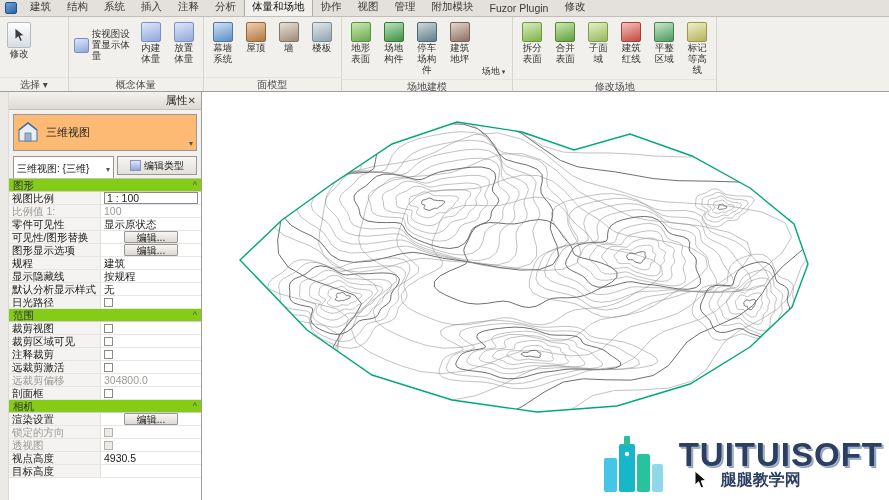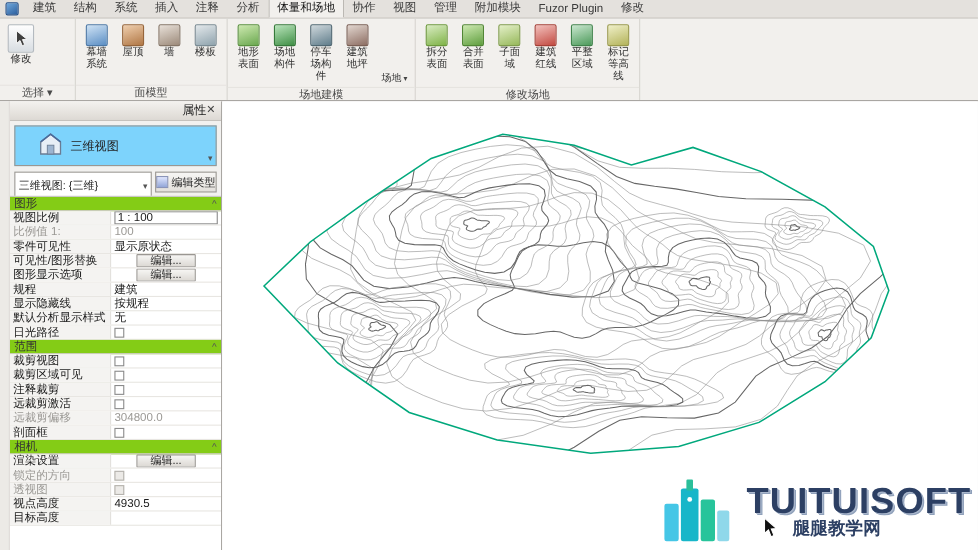--- a/index.html
+++ b/index.html
@@ -47,27 +47,27 @@
   .icon.graded-region-icon{background:linear-gradient(160deg,#c9e7cf,#4c9a5a);border-color:#40834c;}
   .icon.label-contours-icon{background:linear-gradient(160deg,#f0f0c8,#b3b35a);border-color:#99994c;}
   
   .main{flex:1;display:flex;overflow:hidden;}
   .gutter{width:9px;flex:none;background:#eceae6;border-right:1px solid #dddad5;}
   
   .props{width:193px;flex:none;background:#f2f1ef;border-right:1px solid #a19e99;display:flex;flex-direction:column;overflow:hidden;}
   .props-header{height:18px;flex:none;display:flex;align-items:center;justify-content:flex-end;padding:0 5px;
                 background:linear-gradient(#f4f2ef,#ddd9d4);border-bottom:1px solid #c5c2bd;}
   .close-x{color:#444;font-size:10px;line-height:10px;}
-  .typebox{flex:none;height:37px;margin:4px 4px 2px;background:#7dd3fc;border:1px solid #9a9792;display:flex;align-items:center;gap:6px;padding:0 20px;position:relative;}
+  .typebox{flex:none;height:37px;margin:4px 4px 2px;background:#fdba74;border:1px solid #9a9792;display:flex;align-items:center;gap:6px;padding:0 2px;position:relative;}
   .typebox .tcaret{position:absolute;right:3px;bottom:2px;font-size:8px;color:#555;}
   .typelabel{font-size:11px;color:#222;}
   .viewrow{flex:none;display:flex;gap:3px;margin:3px 4px;height:19px;}
   .viewsel{flex:1;border:1px solid #9a9792;background:#fff;font-size:10px;display:flex;align-items:center;justify-content:space-between;padding:12px 3px;overflow:hidden;white-space:nowrap;}
   .vcaret{font-size:8px;color:#555;}
-  .edittype{flex:none;border:1px solid #9a9792;background:linear-gradient(#f7f6f4,#e3e0db);font-size:10px;display:flex;align-items:center;gap:3px;padding:0 0;color:#222;}
+  .edittype{flex:none;border:1px solid #9a9792;background:linear-gradient(#f7f6f4,#e3e0db);font-size:10px;display:flex;align-items:center;gap:3px;padding:0 12px;color:#222;}
   .eicon{width:11px;height:11px;background:linear-gradient(#dfe6ff,#93a6d8);border:1px solid #8a94b8;flex:none;}
   .grid{flex:1;background:#fff;border-top:1px solid #c5c2bd;overflow:hidden;font-size:10.5px;}
   .prow{display:flex;height:13px;line-height:13px;border-bottom:1px solid #e8e6e2;align-items:stretch;}
   .phead{background:#84cc16;border-bottom:1px solid #d1cec9;justify-content:space-between;padding:0 4px;color:#333;}
   .phead .chev{font-size:9px;color:#555;}
   .plab{width:92px;flex:none;background:#f4f3f1;border-right:1px solid #e3e1dd;padding:0 3px;white-space:nowrap;overflow:hidden;}
   .pval{flex:1;padding:0 3px;display:flex;align-items:center;overflow:hidden;white-space:nowrap;}
   .vbox{border:1px solid #8a8a8a;background:#fff;width:100%;height:12px;line-height:11px;padding:0 2px;}
   .vbtn{font-family:inherit;font-size:10px;height:12px;line-height:9px;padding:0 12px;margin:0 auto;border:1px solid #9a9792;
         background:linear-gradient(#f7f6f4,#dcd9d4);border-radius:1px;color:#222;}
@@ -115,20 +115,37 @@
           <div class="btn large">
             <div class="icon modify-cursor-icon">
               <svg width="13" height="16" viewBox="0 0 13 16">
                 <path d="M2 1 L2 12.5 L5.2 9.8 L7.2 14.6 L9.4 13.6 L7.4 9 L11.5 8.7 Z" fill="#3f3f3f" stroke="#fff" stroke-width="0.8"></path>
               </svg>
             </div>
             <div class="blabel">修改</div>
           </div>
         </div>
         <div class="plabel">选择 ▾</div>
+      </div>
+      <div class="panel">
+        <div class="pcontent">
+          <div class="btn wide">
+            <div class="icon show-mass-by-view-icon"></div>
+            <div class="blabel">按视图设置显示体量</div>
+          </div>
+          <div class="btn large">
+            <div class="icon inplace-mass-icon"></div>
+            <div class="blabel">内建体量</div>
+          </div>
+          <div class="btn large">
+            <div class="icon place-mass-icon"></div>
+            <div class="blabel">放置体量</div>
+          </div>
+        </div>
+        <div class="plabel">概念体量</div>
       </div>
       <div class="panel">
         <div class="pcontent">
           <div class="btn large">
             <div class="icon curtain-system-icon"></div>
             <div class="blabel">幕墙系统</div>
           </div>
           <div class="btn large">
             <div class="icon roof-icon"></div>
             <div class="blabel">屋顶</div>

